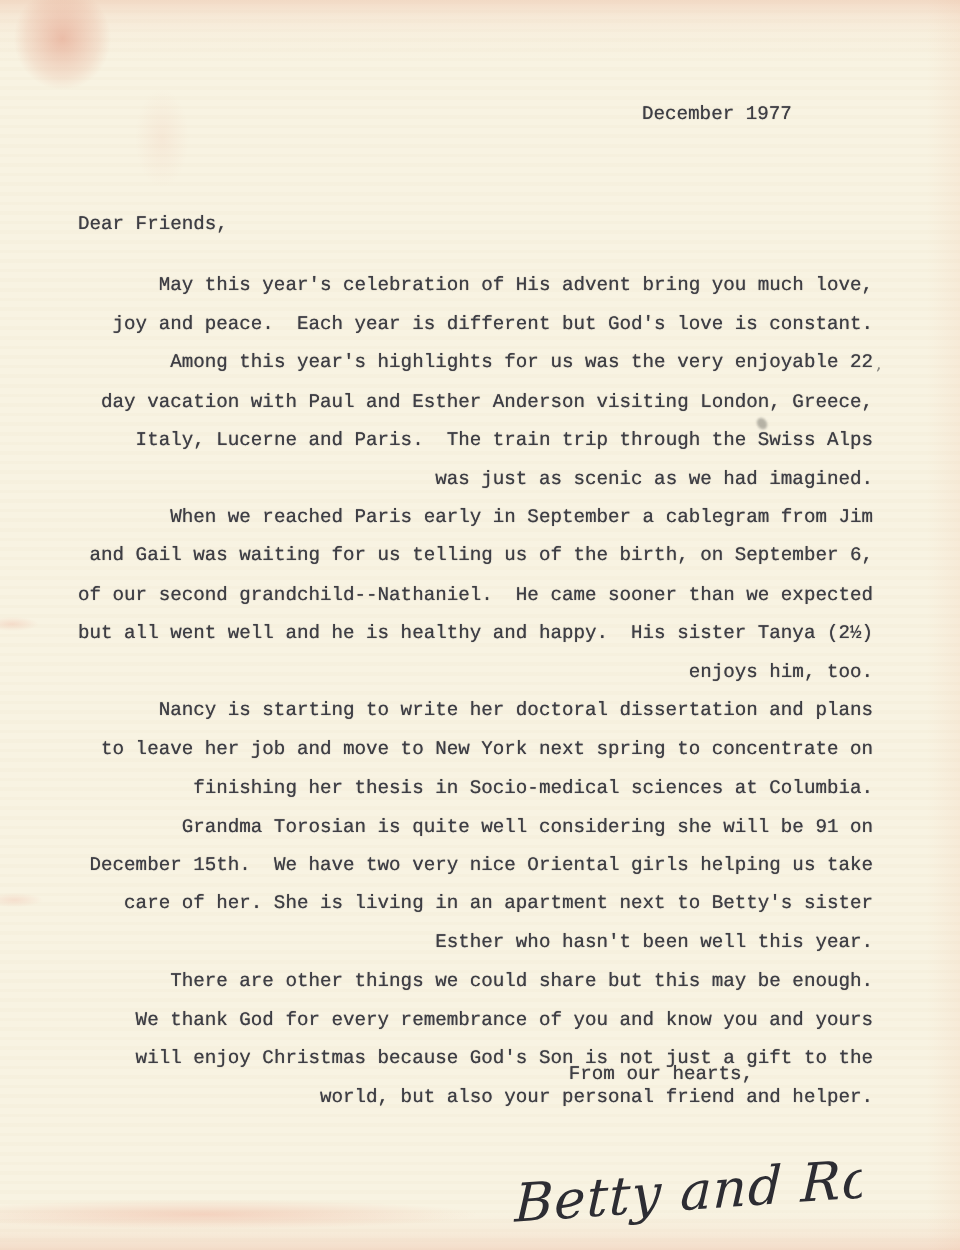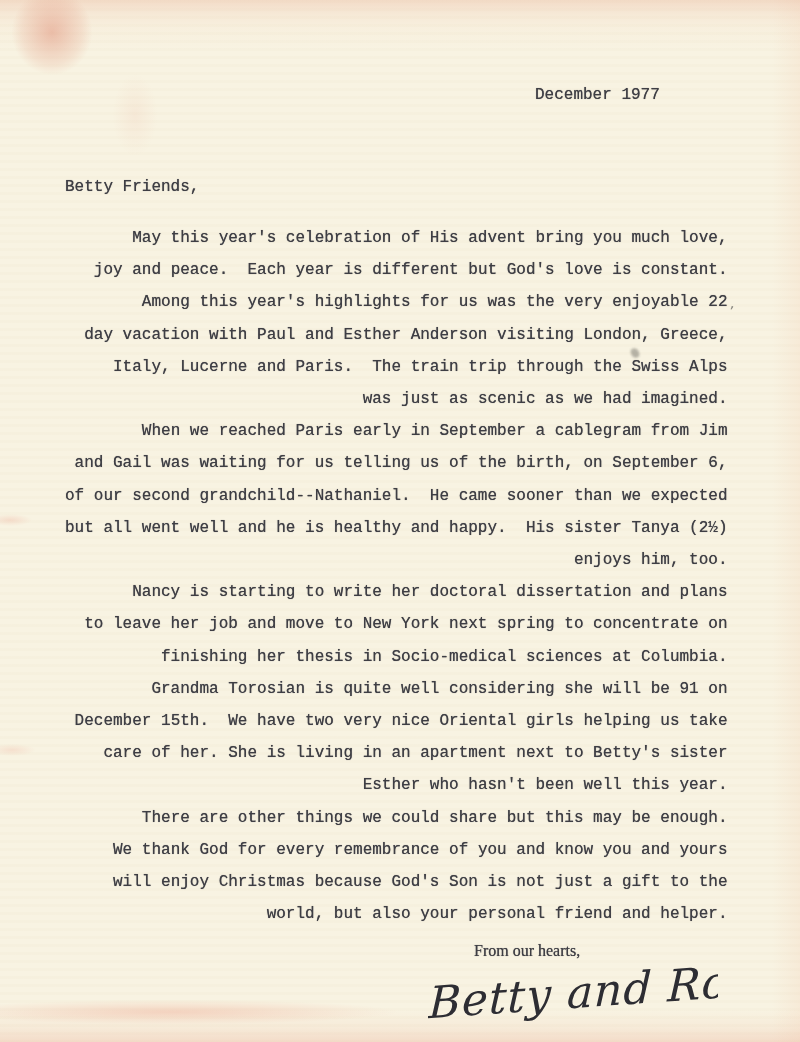--- a/index.html
+++ b/index.html
@@ -33,21 +33,21 @@
     position: absolute;
     font-size: 16px;
     white-space: pre;
     color: #3e3e44;
     text-shadow: 0 0 0.7px rgba(55,55,62,0.85);
   }
   .date      { left: 535px; top: 86px; }
   .salutation{ left: 65px;  top: 178px; }
   .body      { left: 65px;  top: 222px; line-height: 32.2px; text-align: right; }
   .body .line{ white-space: pre; }
-  .closing   { left: 474px; top: 942px; font-family: Liberation Serif, serif; }
+  .closing   { left: 474px; top: 886px; }
   .signature {
     position: absolute;
     left: 428px; top: 944px;
     width: 290px; height: 98px;
   }
   .signature text {
     font-family: "DejaVu Serif", "Liberation Serif", serif;
     font-style: italic;
     font-size: 44px;
     fill: #2d2d33;
@@ -67,21 +67,21 @@
     transform: rotate(-20deg);
   }
 </style>
 </head>
 <body>
 
 <div class="paper">
 
   <div class="typed date">December 1977</div>
 
-  <div class="typed salutation">Betty Friends,</div>
+  <div class="typed salutation">Dear Friends,</div>
 
   <div class="typed body" id="body-lines"><div class="line">     May this year's celebration of His advent bring you much love,</div><div class="line">joy and peace.  Each year is different but God's love is constant.</div><div class="line">     Among this year's highlights for us was the very enjoyable 22</div><div class="line">day vacation with Paul and Esther Anderson visiting London, Greece,</div><div class="line">Italy, Lucerne and Paris.  The train trip through the Swiss Alps</div><div class="line">was just as scenic as we had imagined.</div><div class="line">     When we reached Paris early in September a cablegram from Jim</div><div class="line">and Gail was waiting for us telling us of the birth, on September 6,</div><div class="line">of our second grandchild--Nathaniel.  He came sooner than we expected</div><div class="line">but all went well and he is healthy and happy.  His sister Tanya (2½)</div><div class="line">enjoys him, too.</div><div class="line">     Nancy is starting to write her doctoral dissertation and plans</div><div class="line">to leave her job and move to New York next spring to concentrate on</div><div class="line">finishing her thesis in Socio-medical sciences at Columbia.</div><div class="line">     Grandma Torosian is quite well considering she will be 91 on</div><div class="line">December 15th.  We have two very nice Oriental girls helping us take</div><div class="line">care of her. She is living in an apartment next to Betty's sister</div><div class="line">Esther who hasn't been well this year.</div><div class="line">     There are other things we could share but this may be enough.</div><div class="line">We thank God for every remembrance of you and know you and yours</div><div class="line">will enjoy Christmas because God's Son is not just a gift to the</div><div class="line">world, but also your personal friend and helper.</div></div>
 
   <div class="typed closing">From our hearts,</div>
 
   <svg class="signature" viewBox="0 0 290 98">
     <text x="6" y="64" transform="rotate(-4 145 55) skewX(-6)">Betty and Roy</text>
   </svg>
 
   <span class="speck-a">’</span>

